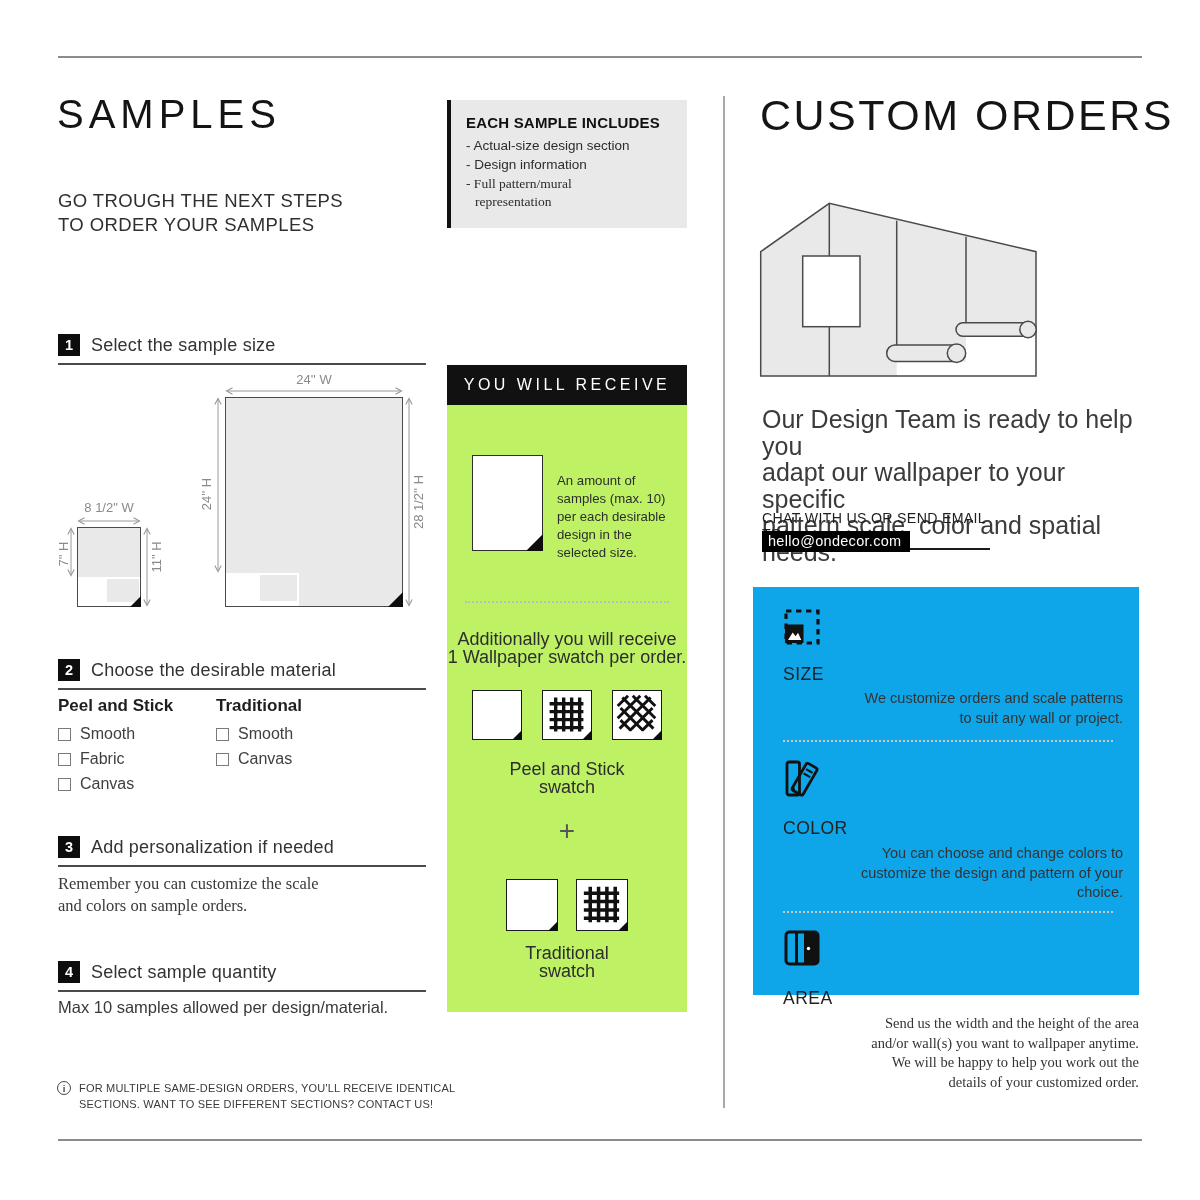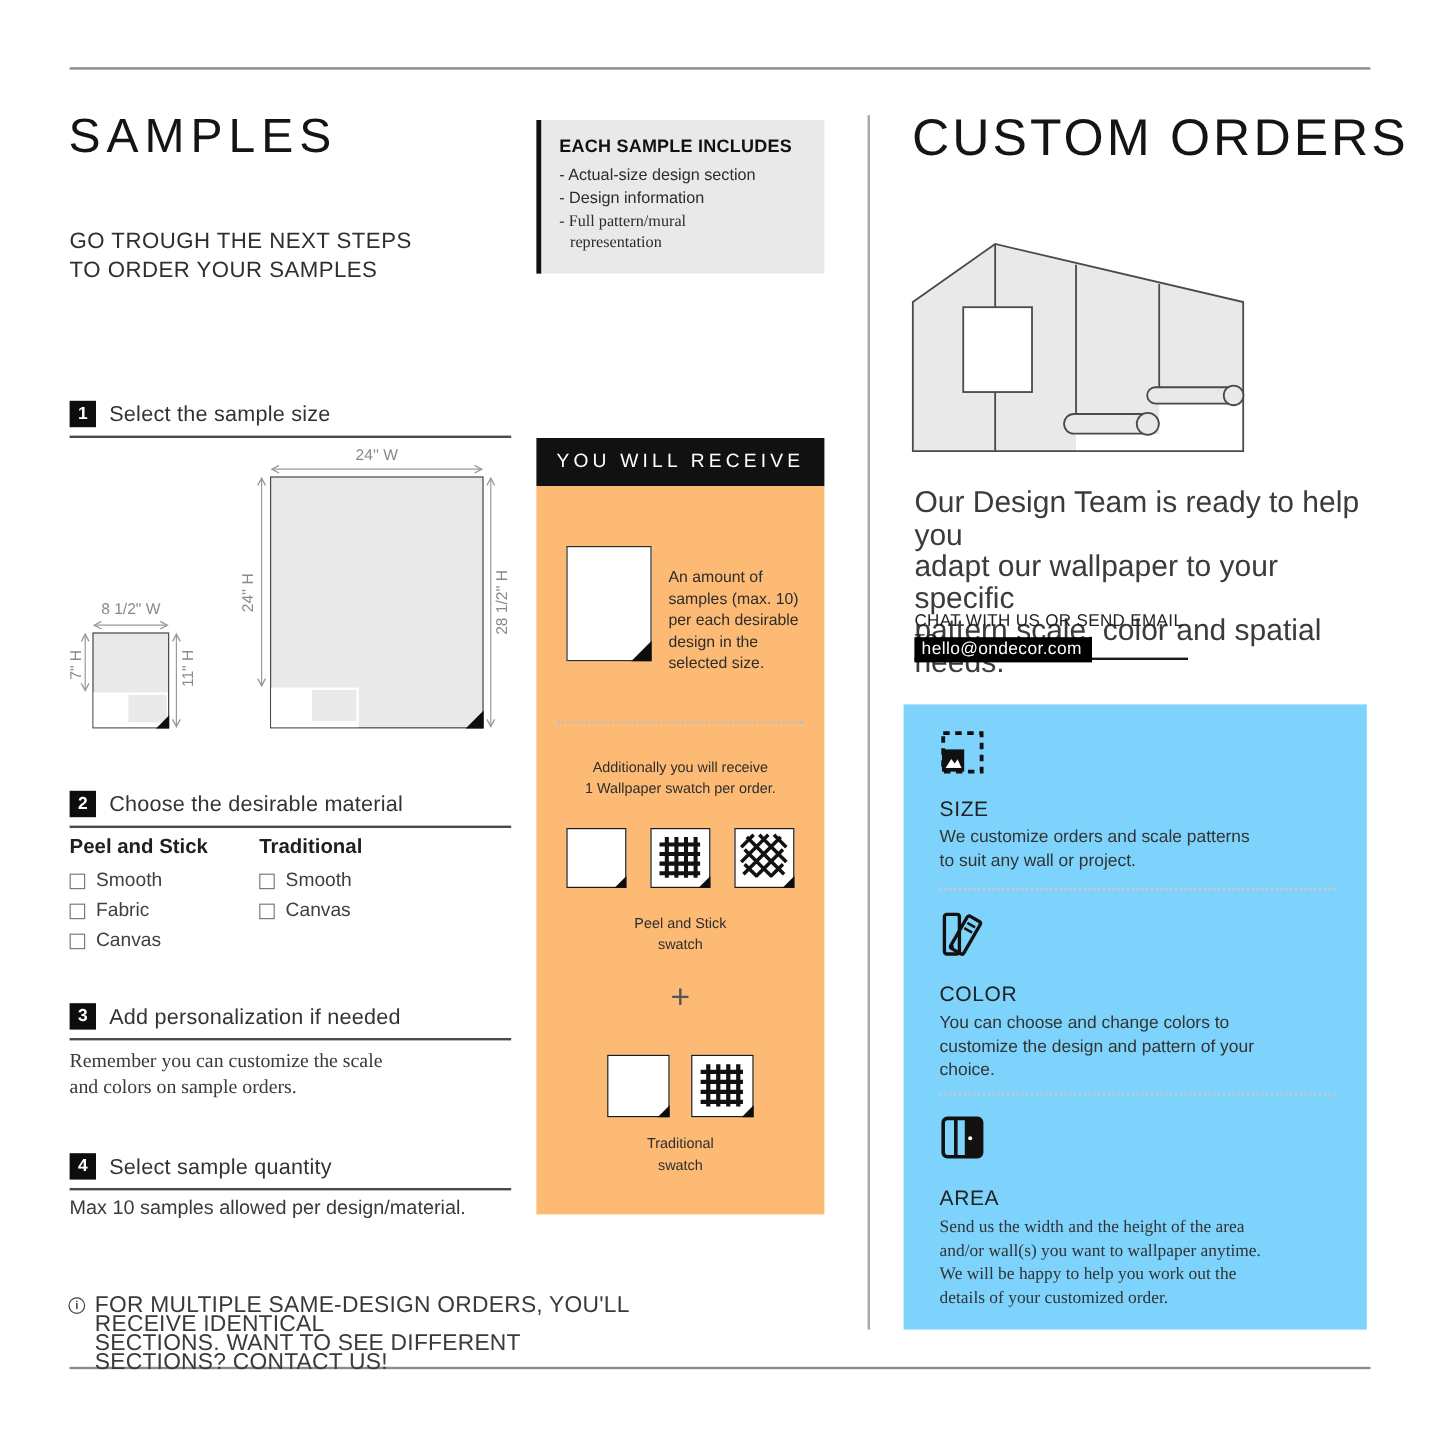--- a/index.html
+++ b/index.html
@@ -30,51 +30,51 @@
   .hlabel { transform:translate(-50%,-50%); }
   .mat-title { font-size:17px; font-weight:700; color:#1f1f1f; margin-bottom:9px; }
   .opt { display:flex; align-items:center; gap:9px; margin-bottom:7px; }
   .cbox { width:13px; height:13px; border:1.5px solid #7a7a7a; background:#fff; flex:0 0 auto; }
   .opt-label { font-size:16px; color:#404040; }
   .note { font-size:16.5px; line-height:21.5px; color:#3a3a3a; }
   .foot { display:flex; gap:8px; }
   .info-circ { width:14px; height:14px; border:1.4px solid #444; border-radius:50%;
     font-size:9.5px; color:#444; display:flex; align-items:center; justify-content:center;
     flex:0 0 auto; margin-top:1px; font-weight:700; }
-  .foot-text { font-size:19px; line-height:16px; letter-spacing:0.2px; color:#3a3a3a; }
+  .foot-text { font-size:11px; line-height:16px; letter-spacing:0.2px; color:#3a3a3a; }
 
   
   .inc-box { position:absolute; left:447px; top:100px; width:240px; height:128px;
     background:#e9e9e9; border-left:4px solid #111; padding:14px 14px 12px 15px; }
   .inc-title { font-size:15px; font-weight:700; color:#111; letter-spacing:0.2px; margin-bottom:6px; }
   .inc-item { font-size:13.5px; line-height:18.8px; color:#2c2c2c; padding-left:9px; text-indent:-9px; }
   .recv-bar { position:absolute; left:447px; top:365px; width:240px; height:40px; background:#111;
     color:#fff; display:flex; align-items:center; justify-content:center;
     font-size:16px; letter-spacing:3.5px; }
-  .recv-panel { position:absolute; left:447px; top:405px; width:240px; height:607px; background:#fdba74; }
+  .recv-panel { position:absolute; left:447px; top:405px; width:240px; height:607px; background:#bef264; }
   .sheet { position:absolute; left:25px; top:50px; width:71px; height:96px;
     background:#fff; border:1.3px solid #2e2e2e; }
   .sheet .corner { border-left-width:17px; border-bottom-width:17px; }
   .recv-desc { position:absolute; left:110px; top:67px; width:126px;
     font-size:13.2px; line-height:18px; color:#2d2d2d; }
   .dotted { border-top:2px dotted #bdbdbd; }
   .center-txt { text-align:center; }
-  .small-cap { font-size:12px; line-height:17.5px; color:#2d2d2d; }
+  .small-cap { font-size:18px; line-height:17.5px; color:#2d2d2d; }
   .swatch-row { position:absolute; left:0; width:100%; display:flex; justify-content:center; }
   .swatch { position:relative; width:50px; height:50px; background:#fff; border:1.4px solid #1a1a1a; }
   .swatch .corner { border-left-width:10px; border-bottom-width:10px; }
   .plus { font-size:28px; color:#555; font-weight:400; }
 
   
   .intro { font-size:25px; line-height:26.5px; color:#3b3b3b; }
   .chat { font-size:14.2px; letter-spacing:0.3px; color:#1f1f1f;
     border-bottom:2px solid #1a1a1a; padding-bottom:6px; width:228px; }
   .email-badge { display:inline-block; background:#000; color:#fff; font-size:14.5px;
     padding:2px 9px 3px 6px; letter-spacing:0.3px; }
-  .co-box { position:absolute; left:753px; top:587px; width:386px; height:521px; background:#7dd3fc; }
+  .co-box { position:absolute; left:753px; top:587px; width:386px; height:408px; background:#0ea5e9;text-align:right; }
   .co-title { font-size:17.5px; letter-spacing:0.5px; color:#222; }
   .co-body { font-size:14.5px; line-height:19.5px; color:#333; }
 </style>
 </head>
 <body>
 
 <div class="page">
 
   <div class="hr" style="top:56px;"></div>
   <div class="hr" style="top:1139px;"></div>

